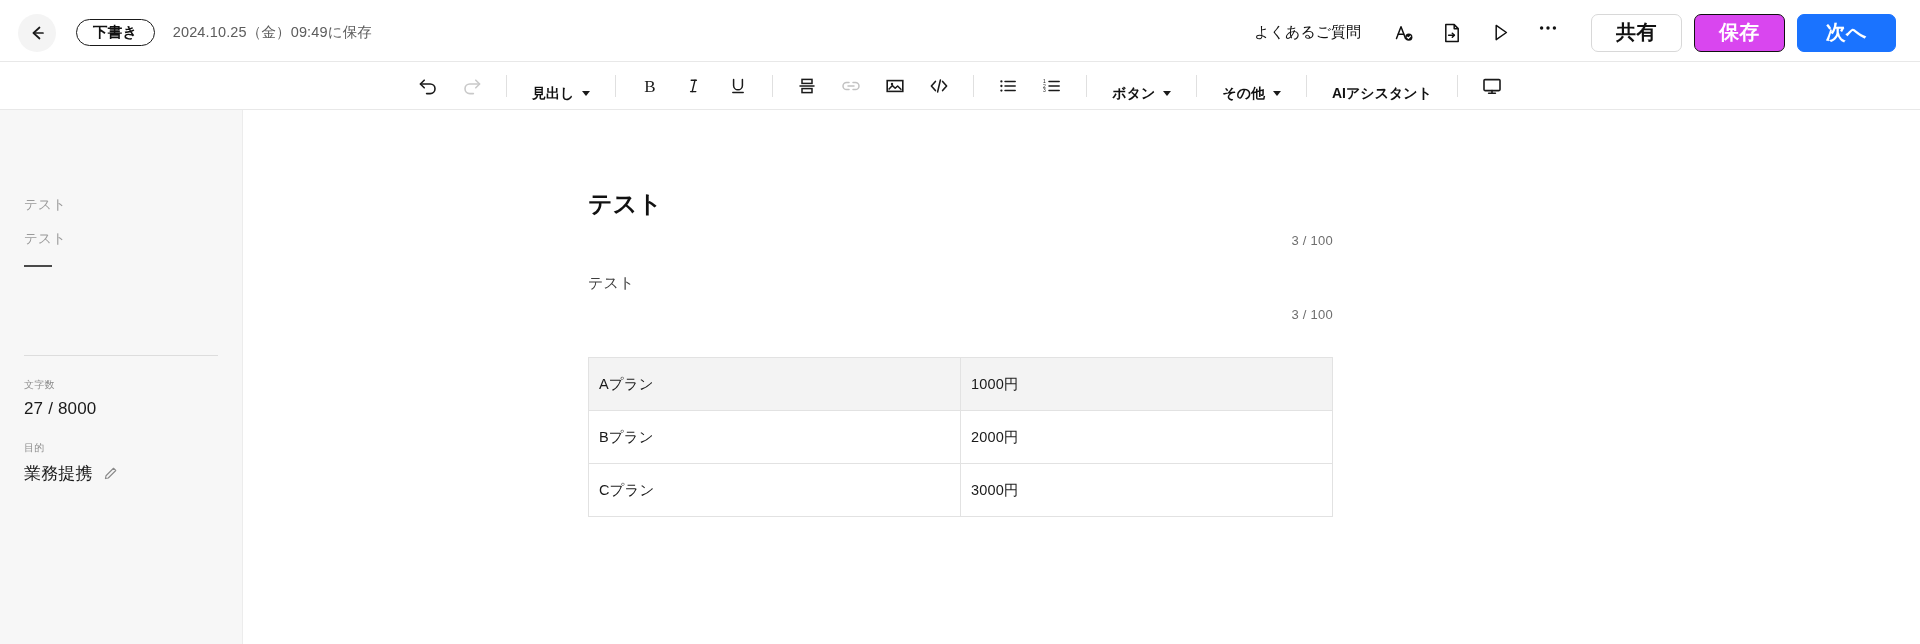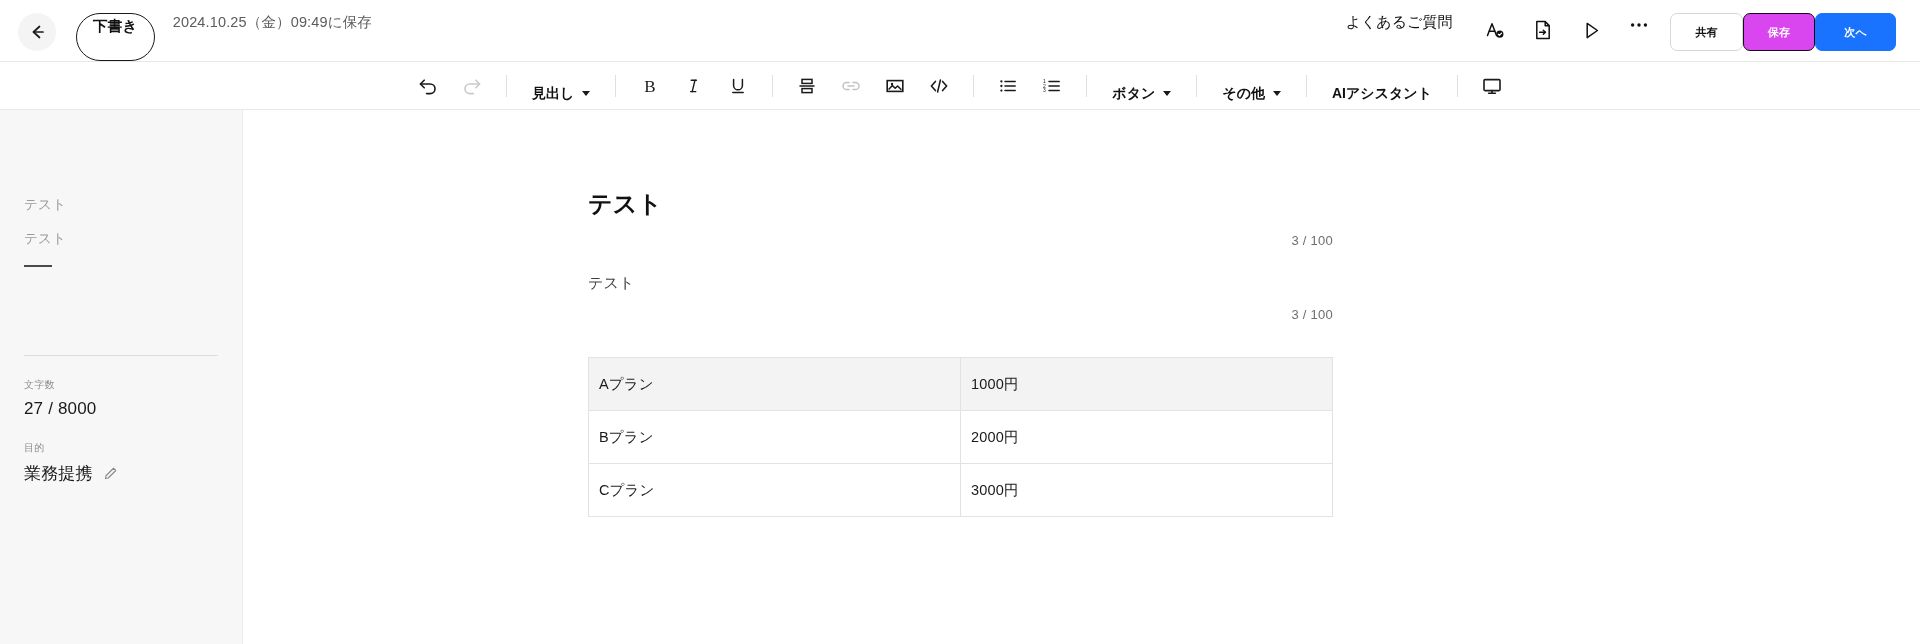--- a/index.html
+++ b/index.html
@@ -15,21 +15,22 @@
 
   .app { width: 1920px; height: 644px; display: flex; flex-direction: column; }
 
   
   .header {
     height: 62px;
     min-height: 62px;
     background: #ffffff;
     border-bottom: 1px solid #e8e8e8;
     display: flex;
-    padding: 13px 24px 0 18px;
+    align-items: center;
+    padding: 4px 24px 0 18px;
   }
   .back-btn {
     width: 38px; height: 38px;
     border-radius: 50%;
     background: #f4f4f4;
     display: flex; align-items: center; justify-content: center;
     cursor: pointer;
     flex: 0 0 auto;
   }
   .back-btn svg { display: block; }
@@ -71,25 +72,26 @@
     cursor: pointer;
     margin-right: 14px;
     flex: 0 0 auto;
   }
   .hicon.dots { font-size: 22px; color: #1a1a1a; letter-spacing: 1px; padding-bottom: 10px; }
 
   .btn {
     height: 38px;
     border-radius: 7px;
     display: flex; align-items: center; justify-content: center;
-    font-size: 11px;
+    font-size: 20px;
     font-weight: 700;
     padding: 0 24px;
     cursor: pointer;
     white-space: nowrap;
+    margin-left: 12px;
     letter-spacing: .02em;
   }
   .btn-share { background: #fff; border: 1px solid #d8d8d8; color: #111; }
   .btn-save  { background: #d946ef; color: #ffffff; border: 1px solid #111111; }
   .btn-next  { background: #1a73ff; color: #ffffff; border: 1px solid #1a73ff; padding: 0 28px; }
 
   
   .toolbar {
     height: 48px;
     min-height: 48px;

